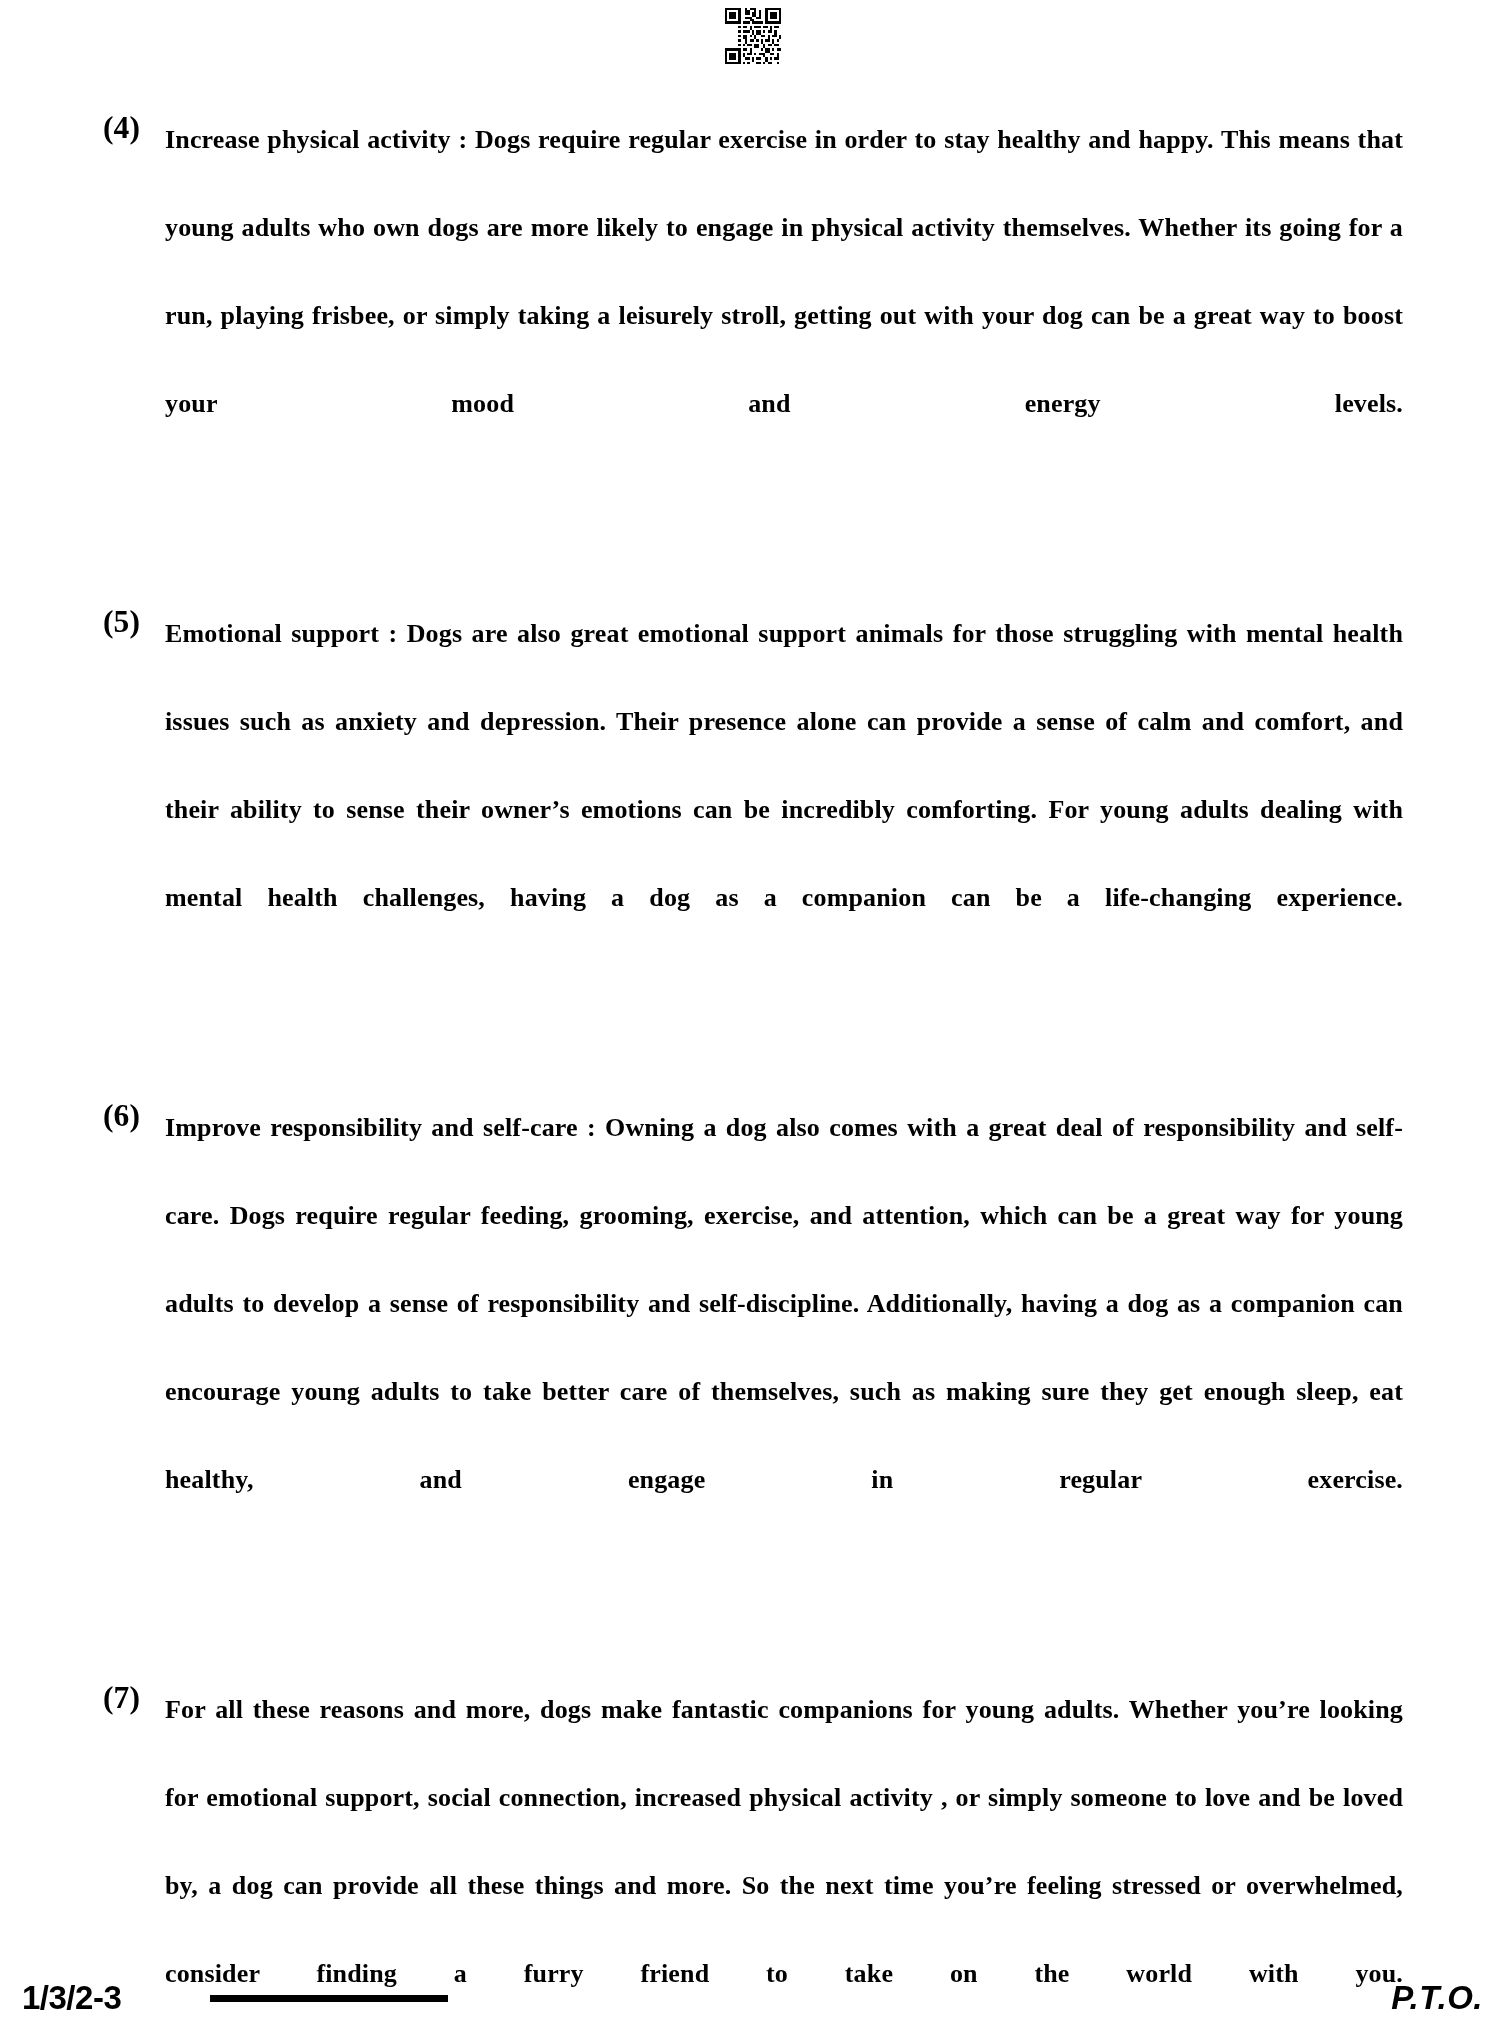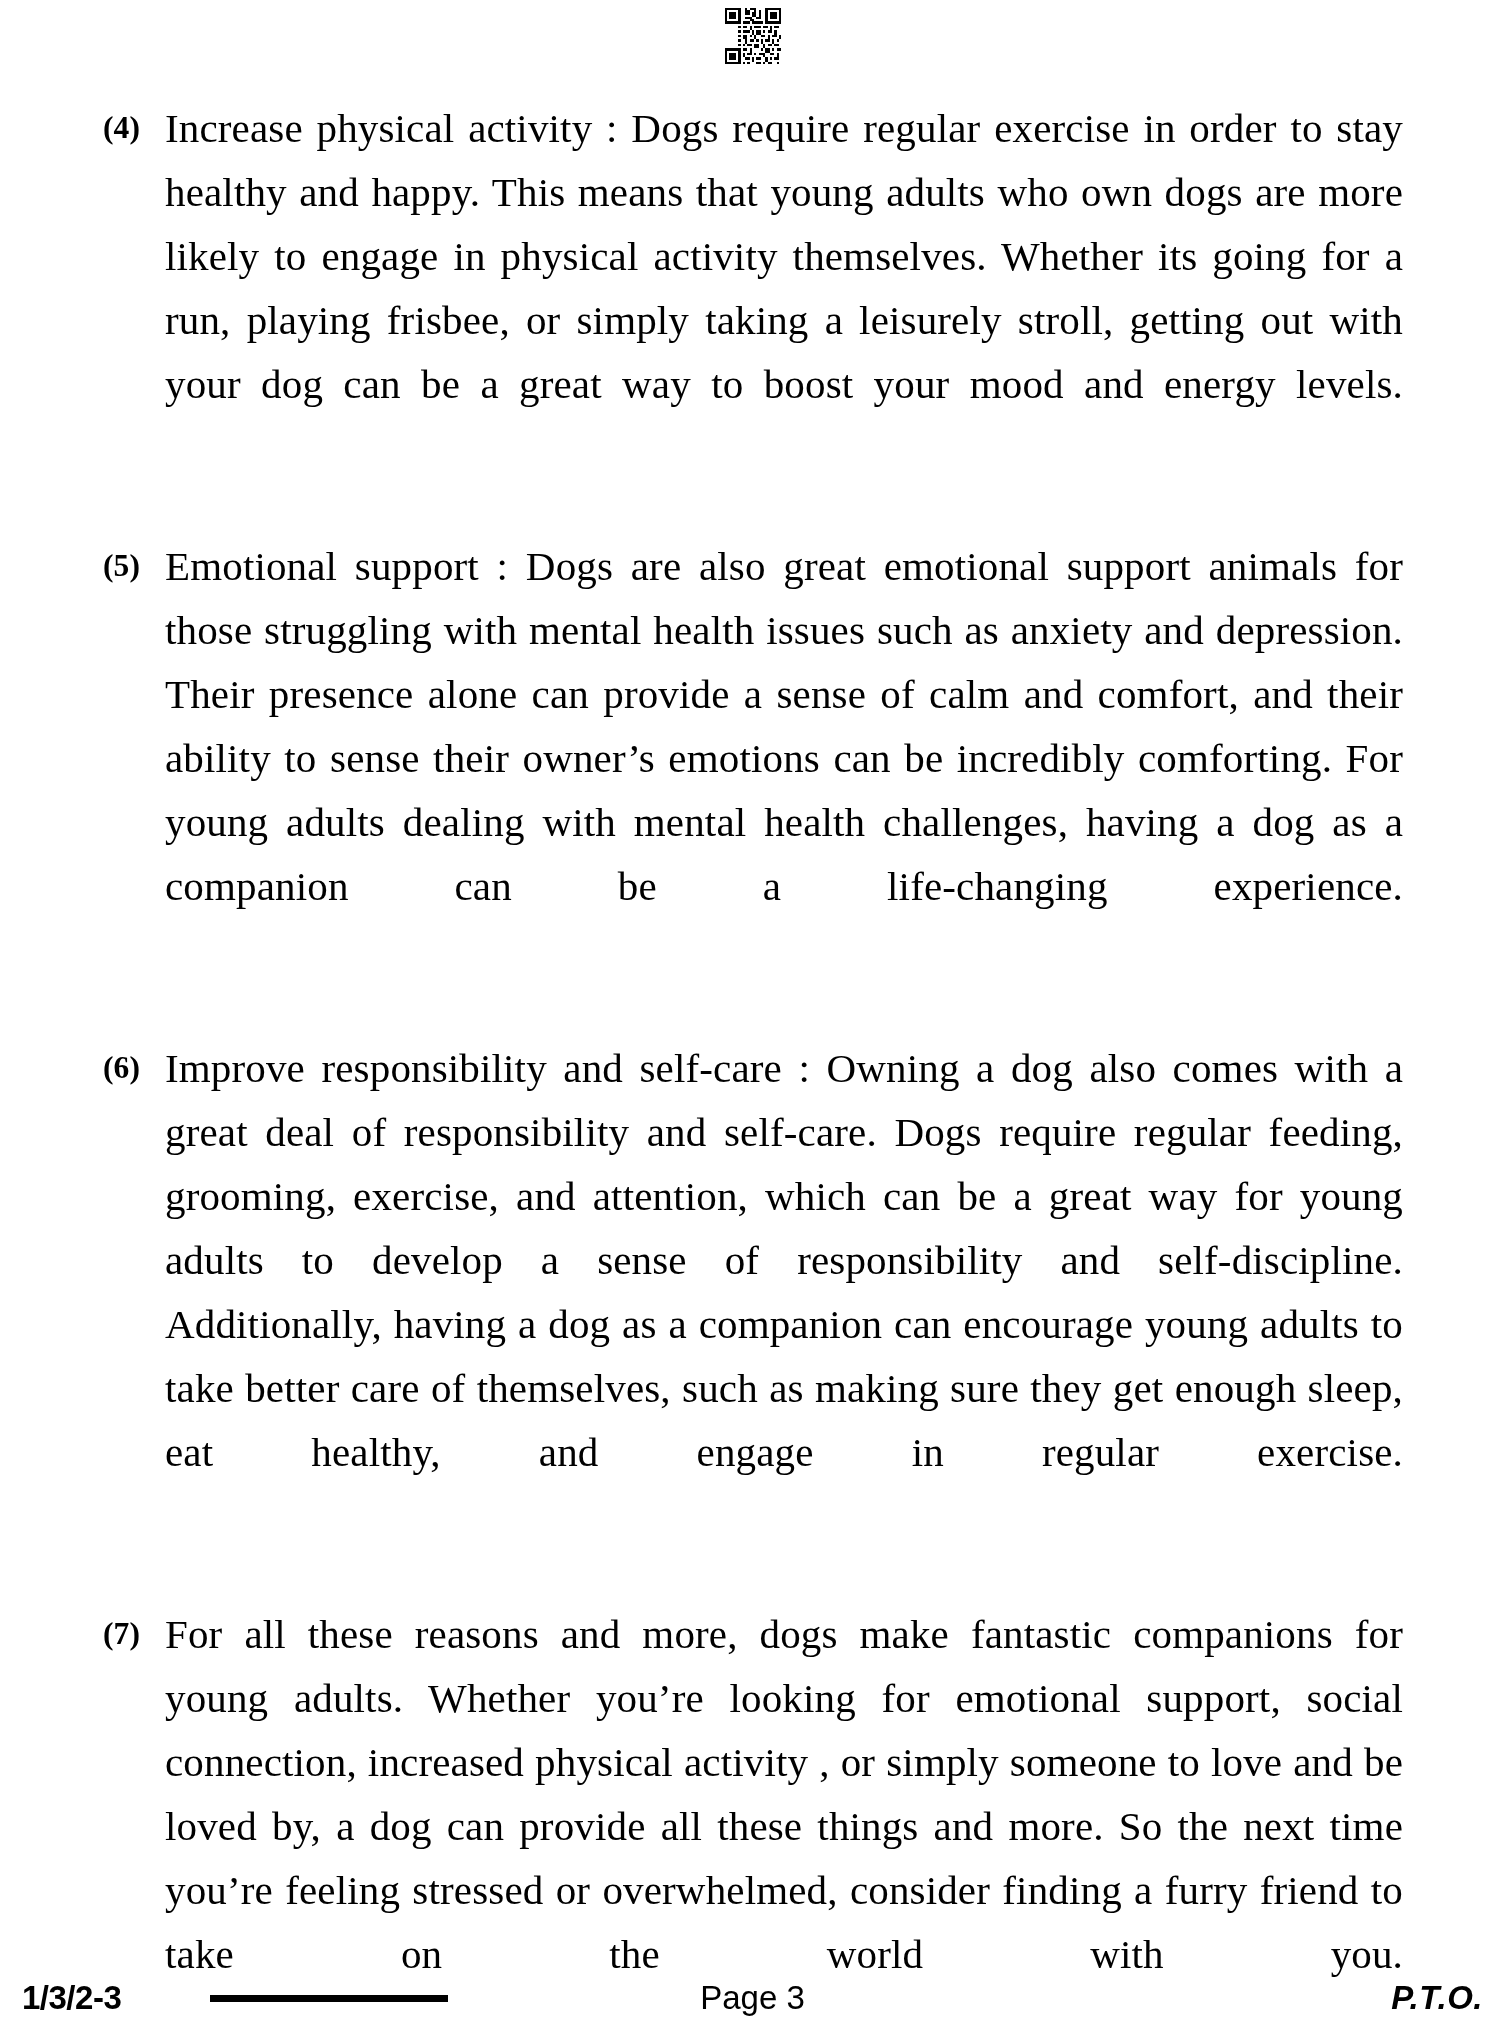--- a/index.html
+++ b/index.html
@@ -54,23 +54,23 @@
     width: 62px;
     font-size: 31.5px;
     line-height: 64px;
     font-weight: 600;
     letter-spacing: 0.1px;
     white-space: nowrap;
   }
 
   .para-body {
     flex: 1 1 auto;
-    font-size: 41px;
-    line-height: 64px;
-    font-weight: 400;
+    font-size: 26px;
+    line-height: 88px;
+    font-weight: 700;
     text-align: justify;
     text-justify: inter-word;
     letter-spacing: 0.15px;
     word-spacing: 0.5px;
     hyphens: none;
   }
   
   .para-body::after {
     content: "";
     display: inline-block;
@@ -258,17 +258,16 @@
     <div class="para">
       <div class="para-marker">(7)</div>
       <div class="para-body">For all these reasons and more, dogs make fantastic companions for young adults. Whether you’re looking for emotional support, social connection, increased physical activity , or simply someone to love and be loved by, a dog can provide all these things and more. So the next time you’re feeling stressed or overwhelmed, consider finding a furry friend to take on the world with you.</div>
     </div>
 
   </div>
 
   <div class="footer">
     <div class="footer-code">1/3/2-3</div>
     <div class="footer-rule"></div>
-    <div class="footer-page">Page 3</div>
     <div class="footer-pto">P.T.O.</div>
   </div>
 
 </div>
 
 </body></html>

